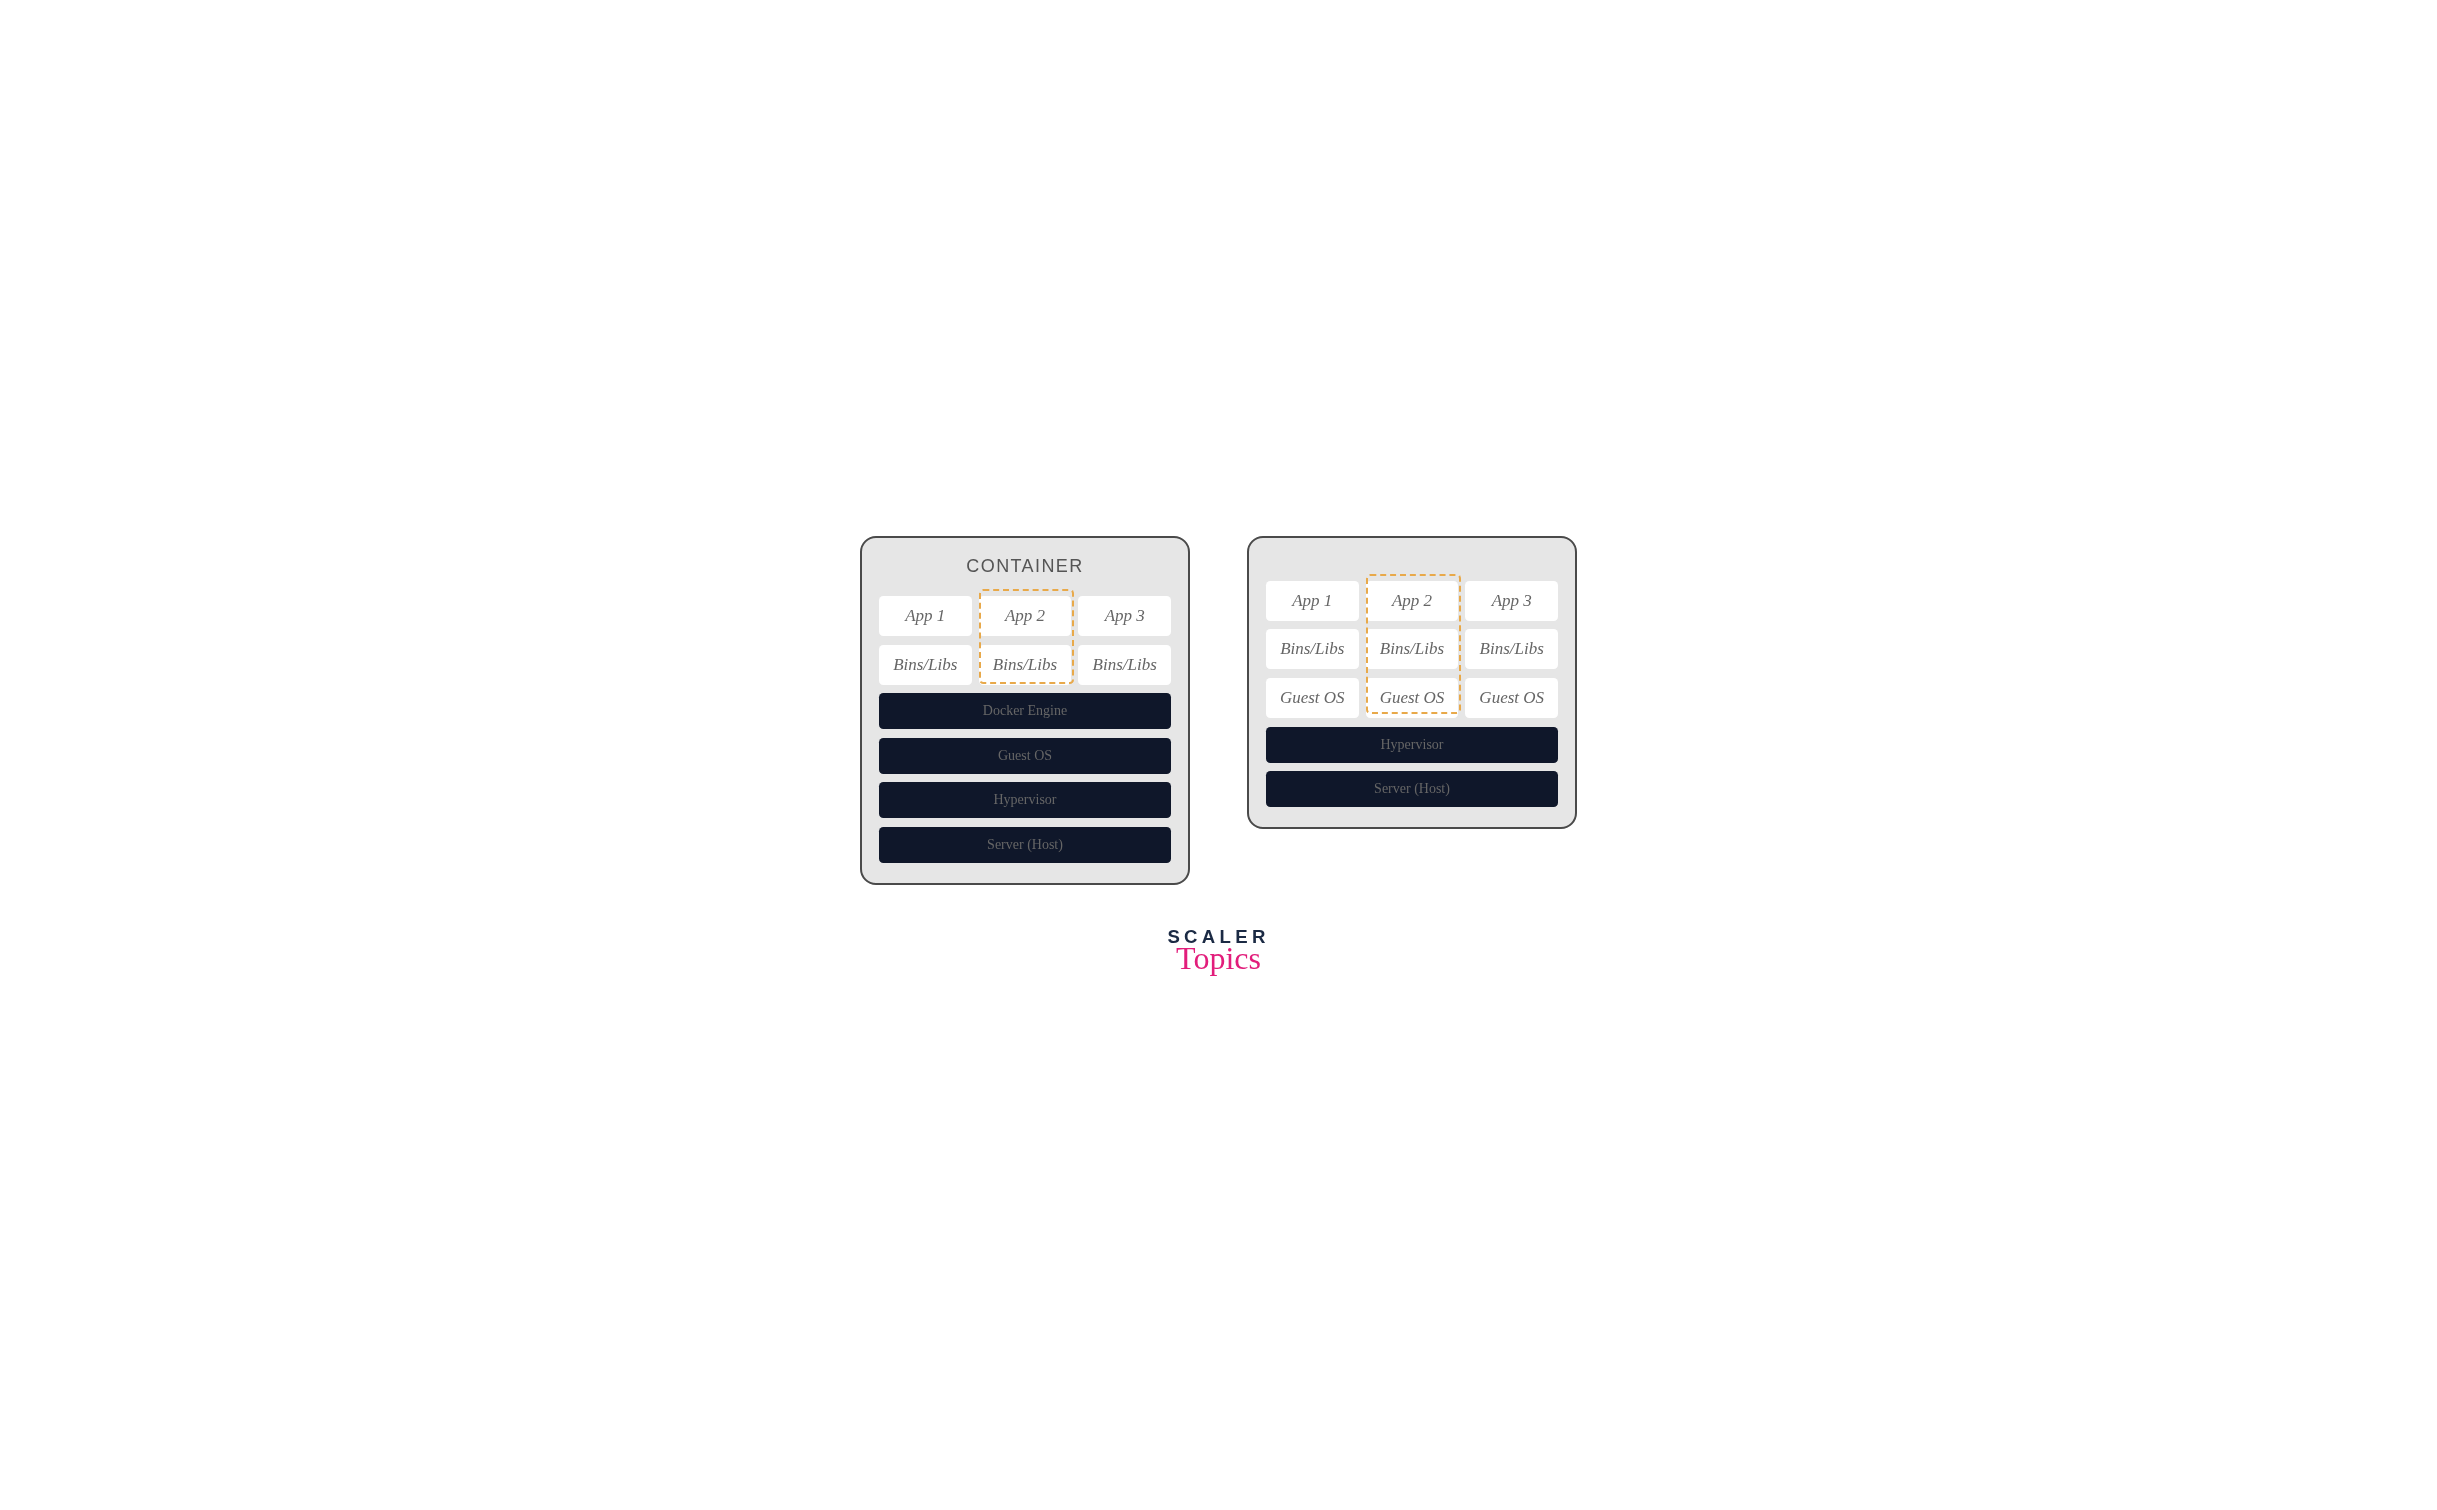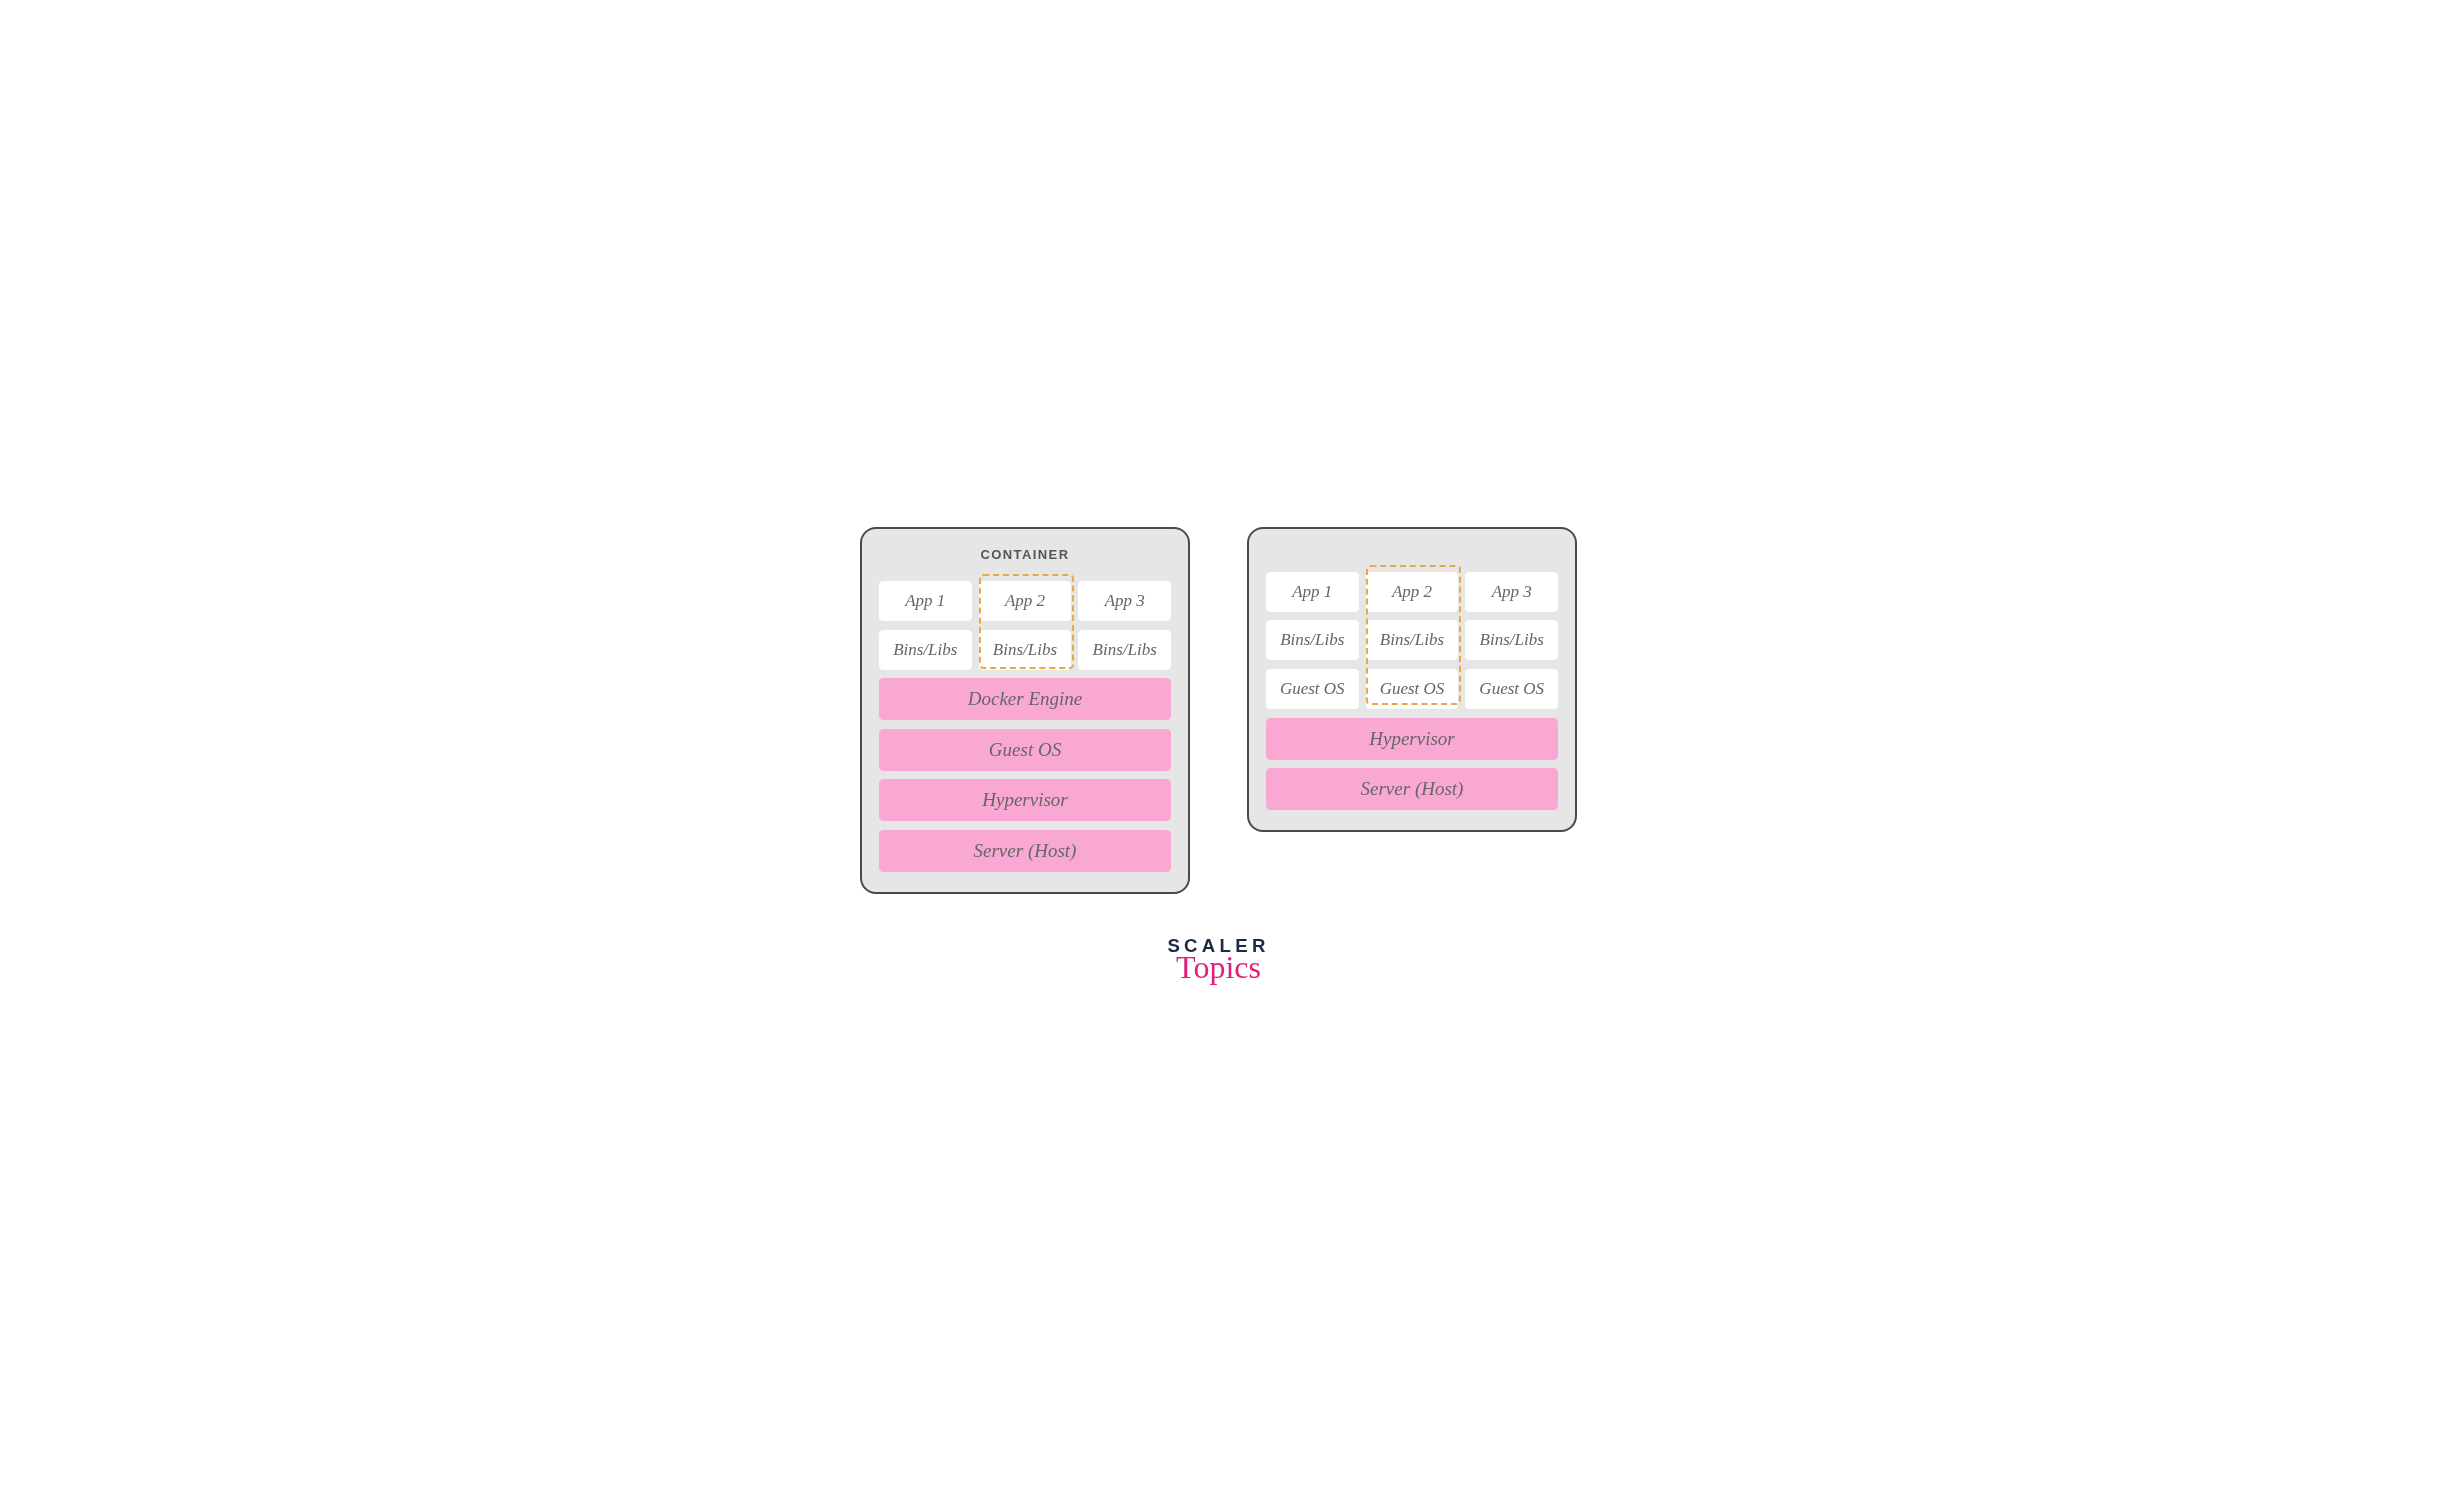--- a/index.html
+++ b/index.html
@@ -24,25 +24,25 @@
     background: #e6e6e6;
     border: 2.2px solid #4a4a4a;
     border-radius: 16px;
     width: 330px;
     padding: 0 17px 20px 17px;
     position: relative;
   }
   .panel-header {
     text-align: center;
     font-family: Arial, Helvetica, sans-serif;
-    font-weight: 700;
+    font-weight: 400;
     letter-spacing: 1.4px;
     color: #555;
     padding: 18.6px 0 18.6px 0;
-    font-size: 13px;
+    font-size: 18px;
   }
   .stack {
     display: flex;
     flex-direction: column;
     gap: 8.6px;
     position: relative;
   }
   .row3 {
     display: grid;
     grid-template-columns: 1fr 1fr 1fr;
@@ -51,27 +51,26 @@
   .cell {
     background: #ffffff;
     border-radius: 4.3px;
     text-align: center;
     padding: 10px 2.9px;
     font-style: italic;
     color: #666;
     font-size: 17px;
   }
   .cell-wide {
-    background: #f9a8d4;
+    background: #0f172a;
     border-radius: 4.3px;
     text-align: center;
     padding: 10px 2.9px;
-    font-style: italic;
     color: #666;
-    font-size: 19px;
+    font-size: 14px;
   }
   .spacer-top {
     height: 43px;
   }
   .highlight-box {
     position: absolute;
     border: 2.2px dashed #e8a94a;
     border-radius: 4.3px;
     pointer-events: none;
   }

